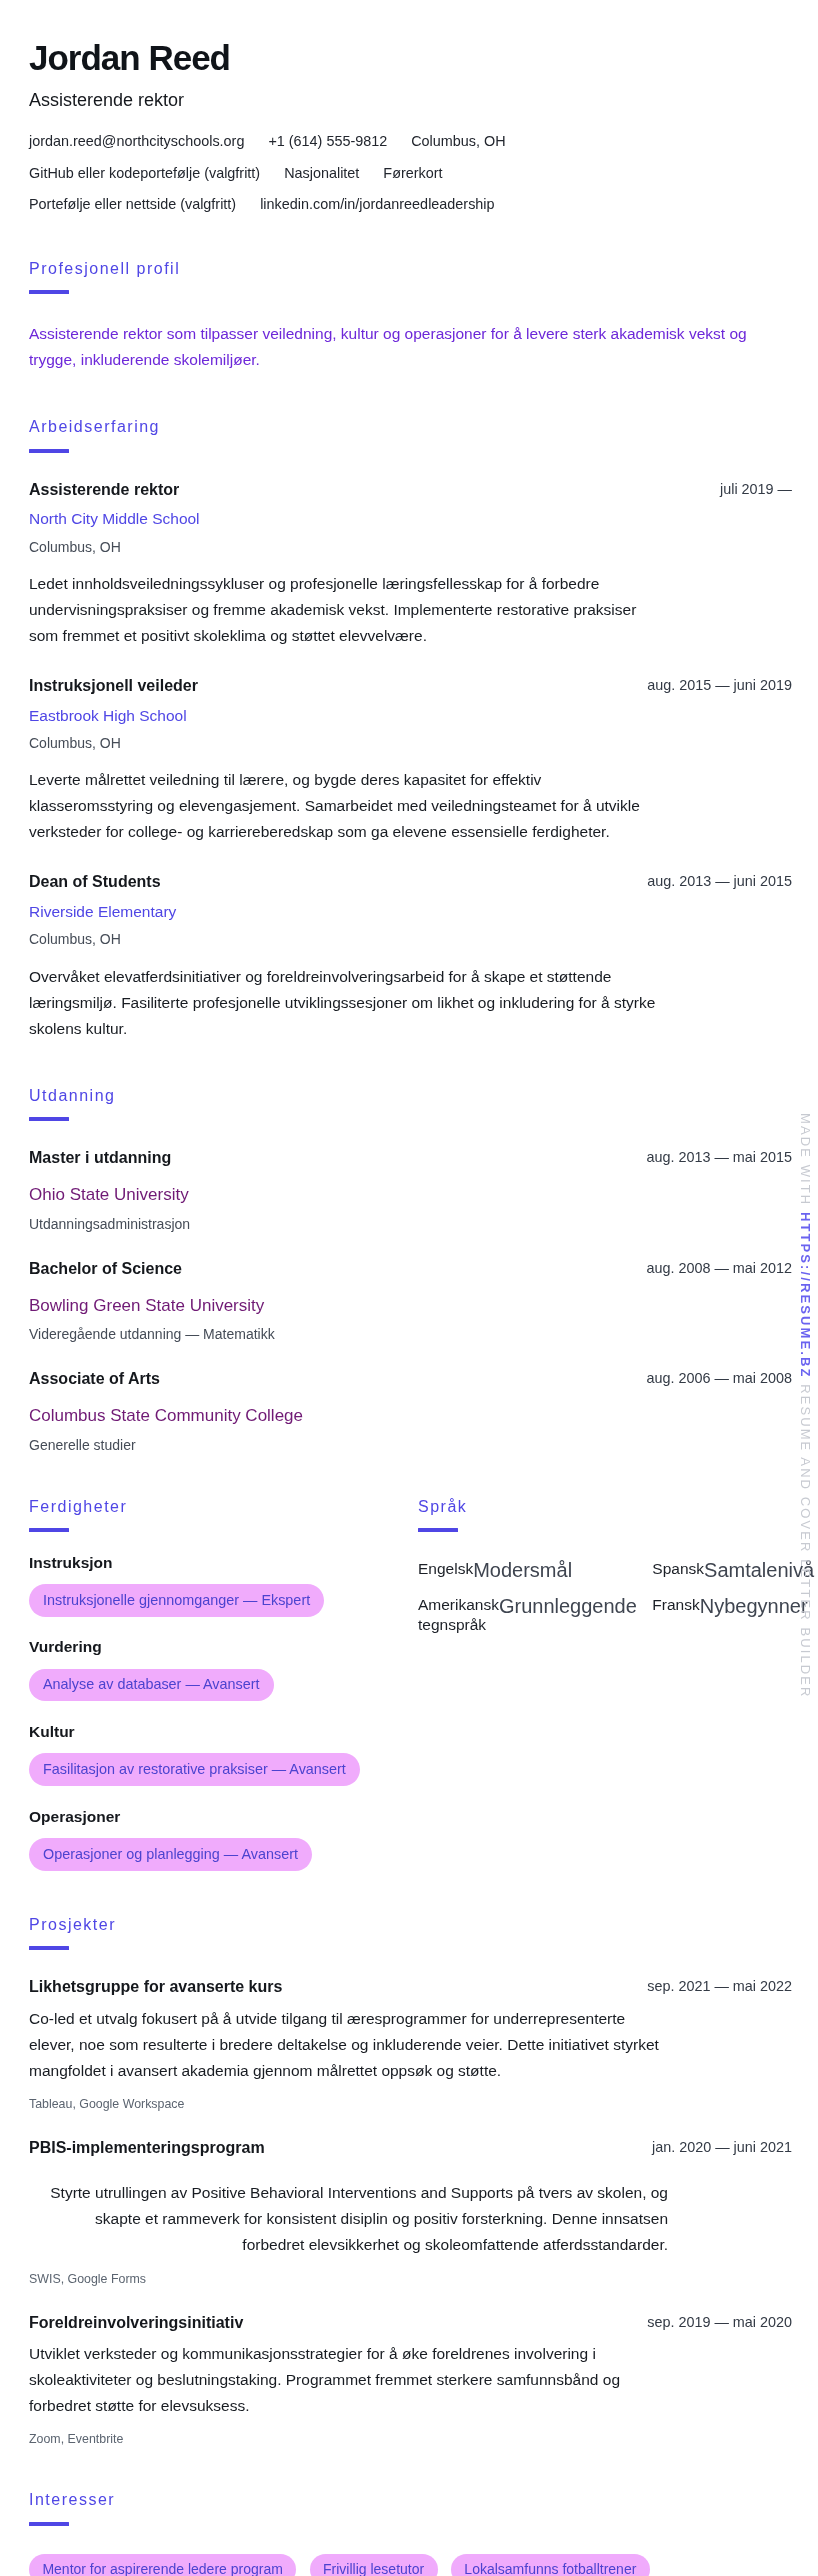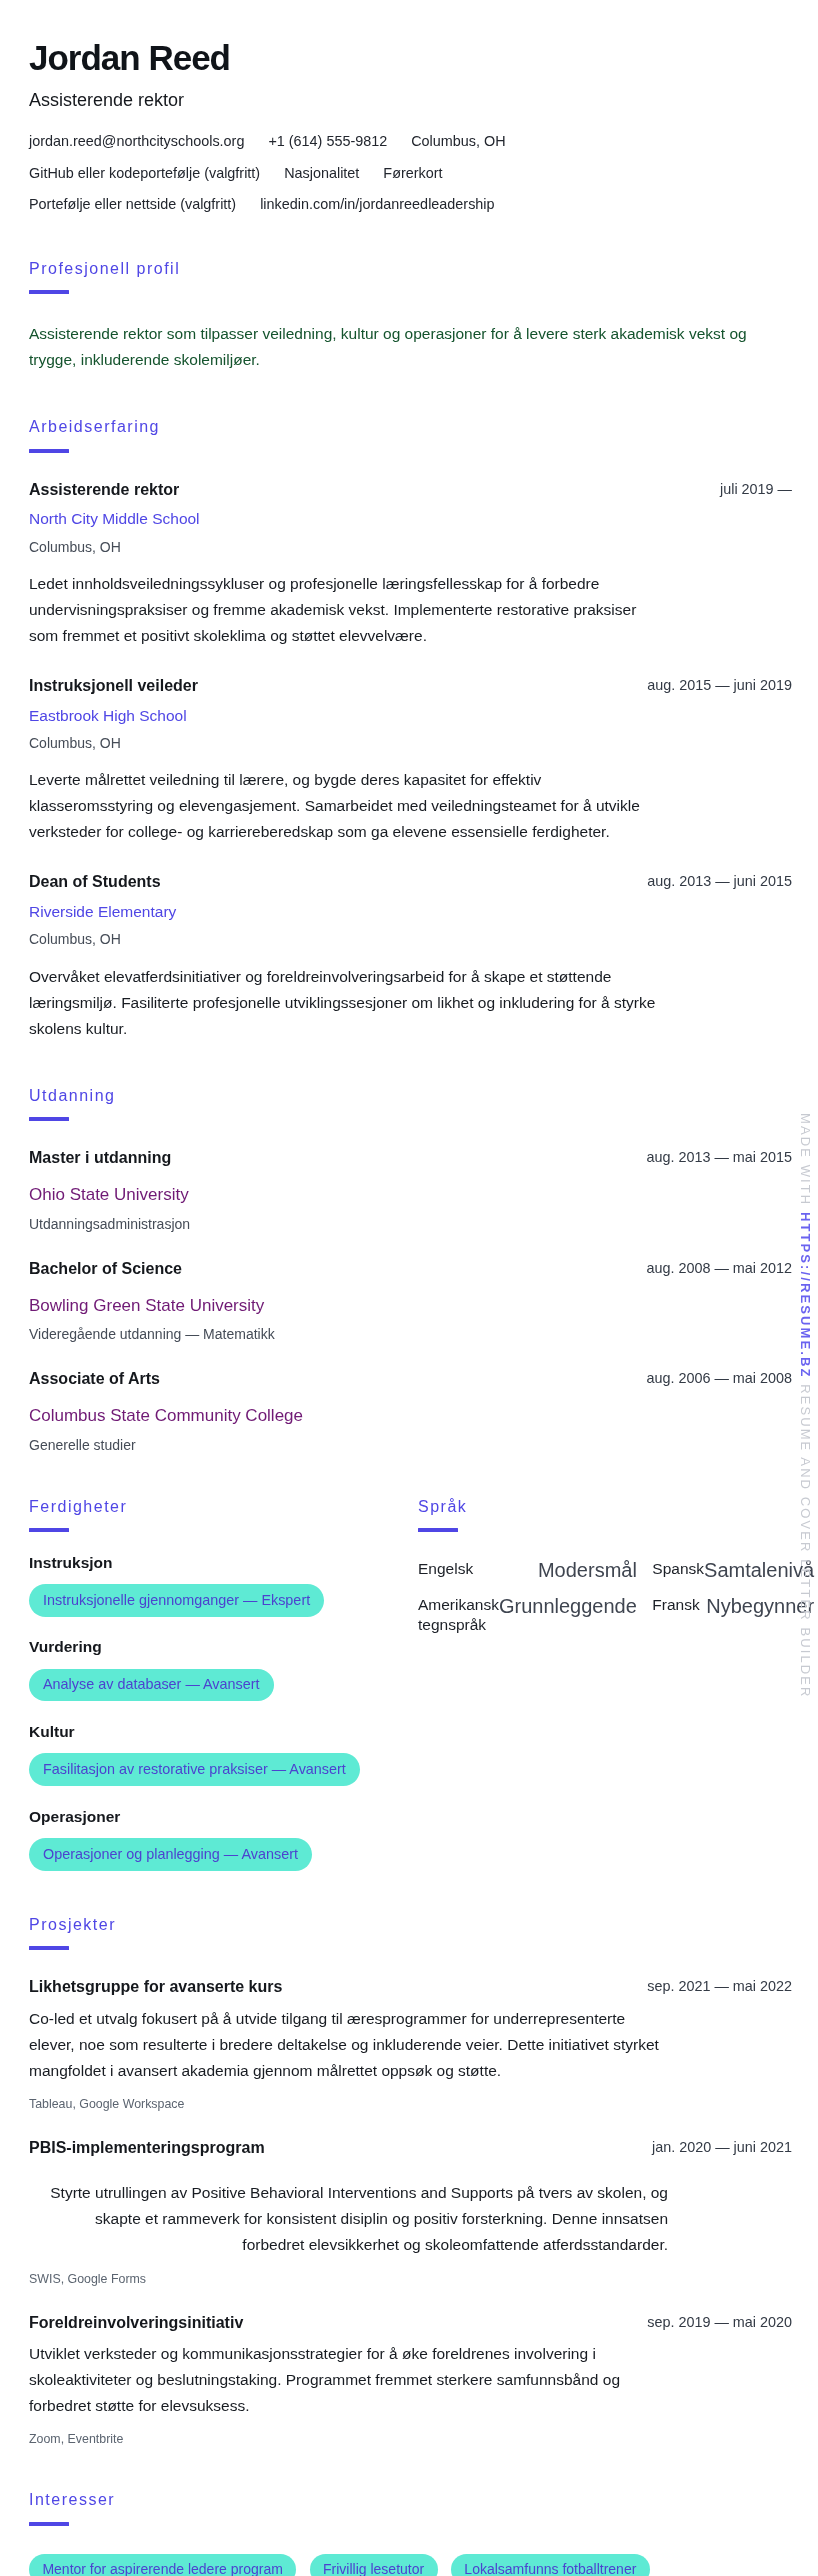--- a/index.html
+++ b/index.html
@@ -10,43 +10,43 @@
   
   .name{font-size:35px;font-weight:700;letter-spacing:-1px;color:#101419;line-height:1.05;}
   .subtitle{margin-top:13.4px;font-size:18px;color:#15181d;}
   .contact{margin-top:20.6px;}
   .contact-row{display:flex;gap:24px;font-size:14.4px;color:#22262e;margin-bottom:12.4px;line-height:1.35;}
   
   .section{margin-top:45px;}
   .sec-head{font-size:16px;font-weight:400;letter-spacing:1.5px;color:#4f46e5;}
   .sec-bar{width:40px;height:4.1px;background:#4f46e5;margin-top:12.4px;border-radius:0.5px;}
   
-  .profile-text{margin-top:27px;font-size:15.5px;line-height:26px;color:#14532d;max-width:762px;}
+  .profile-text{margin-top:27px;font-size:15.5px;line-height:26px;color:#6d28d9;max-width:762px;}
   
   .entry{margin-top:27px;}
   .entry-top{display:flex;justify-content:space-between;align-items:flex-start;}
   .entry-title{font-size:16px;font-weight:700;color:#15181d;line-height:1.2;}
   .entry-date{font-size:14.4px;color:#333a45;white-space:nowrap;margin-top:1px;}
   .entry-company{margin-top:11.3px;font-size:15.5px;color:#4f46e5;cursor:pointer;}
   .entry-location{margin-top:10.3px;font-size:14px;color:#454c57;}
   .entry-desc{margin-top:16.5px;font-size:15.5px;line-height:26px;color:#181c22;max-width:639px;}
   .entry-school{margin-top:18px;font-size:17px;color:#701a75;}
   .entry-field{margin-top:10.3px;font-size:14px;color:#454c57;}
   .entry-tools{margin-top:13.4px;font-size:12.4px;color:#5b6470;}
   
   .two-col{display:flex;margin-top:45px;}
   .col-skills{width:389px;}
   .col-lang{width:251px;}
   .skill-group{margin-top:21.6px;}
   .skill-label{font-size:15.5px;font-weight:700;color:#15181d;}
-  .pill{display:inline-block;background:#5eead4;color:#4c43cf;font-size:14.4px;
+  .pill{display:inline-block;background:#f0abfc;color:#4c43cf;font-size:14.4px;
         padding:7.7px 14px;border-radius:16.5px;line-height:1.2;}
   .skill-group .pill{margin-top:12.4px;}
   .lang-grid{display:grid;grid-template-columns:1fr 1fr;column-gap:15.5px;row-gap:13.4px;margin-top:27px;}
-  .lang-item{display:flex;justify-content:space-between;align-items:flex-start;}
+  .lang-item{display:flex;align-items:flex-start;}
   .lang-name{font-size:15.5px;color:#1c2027;max-width:103px;line-height:19.6px;}
   .lang-level{font-size:20px;color:#3f4550;text-align:right;}
   
   .pill-row{display:flex;gap:13.4px;margin-top:28px;flex-wrap:wrap;}
   .pill-row .pill{font-size:14px;padding:7.2px 13.4px;}
   
   .watermark{position:absolute;top:1113px;right:5.2px;writing-mode:vertical-rl;
              font-size:13px;letter-spacing:2.1px;color:#c7cad1;white-space:nowrap;}
   .wm-url{color:#6a63f0;font-weight:700;}
 </style>

